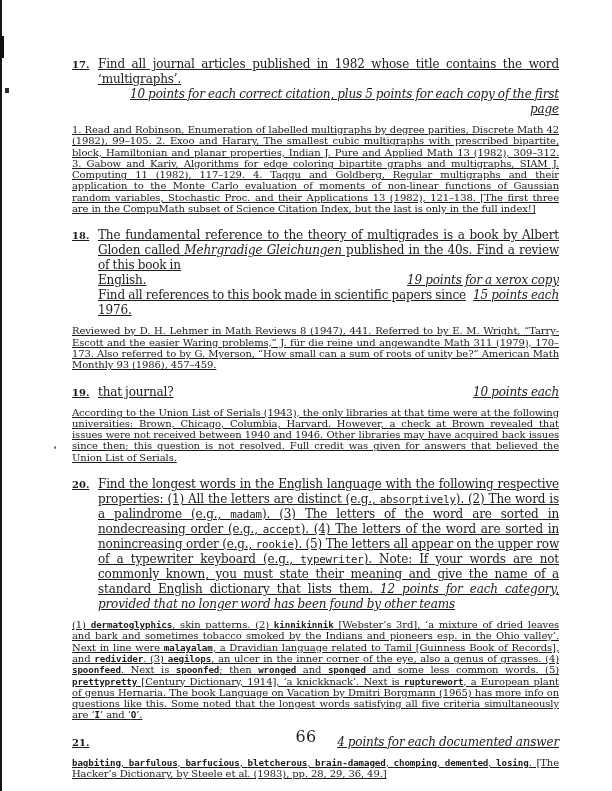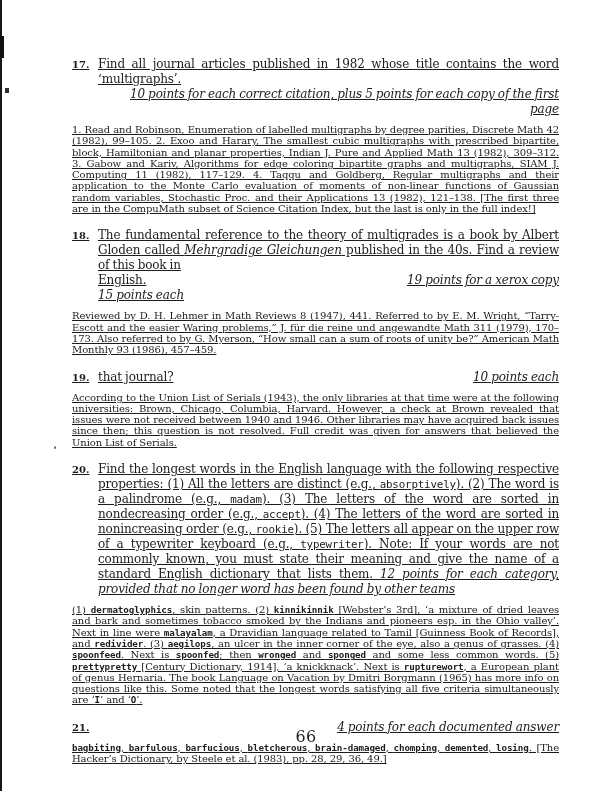--- a/index.html
+++ b/index.html
@@ -66,20 +66,21 @@
     <div class="item">
       <div class="qwrap">
         <div class="num">18.</div>
         <div class="qcol">
           <div class="qflow"><span>The fundamental reference to the theory of multigrades is a book by Albert Gloden called </span><span class="i">Mehrgradige Gleichungen</span><span> published in the 40s. Find a review of this book in</span></div>
           <div class="qline">
             <span class="left"><span>English.</span></span>
             <span class="right"><span class="i">19 points for a xerox copy</span></span>
           </div>
           <div class="qline">
+            <span class="left"><span>Find all references to this book made in scientific papers since 1976.</span></span>
             <span class="right"><span class="i">15 points each</span></span>
           </div>
         </div>
       </div>
       <div class="ans"><span>Reviewed by D. H. Lehmer in Math Reviews 8 (1947), 441.  Referred to by E. M. Wright, “Tarry-Escott and the easier Waring problems,” J. für die reine und angewandte Math 311 (1979), 170–173.  Also referred to by G. Myerson, “How small can a sum of roots of unity be?”  American Math Monthly 93 (1986), 457–459.</span></div>
     </div>
     <div class="item">
       <div class="qwrap">
         <div class="num">19.</div>
         <div class="qcol">

